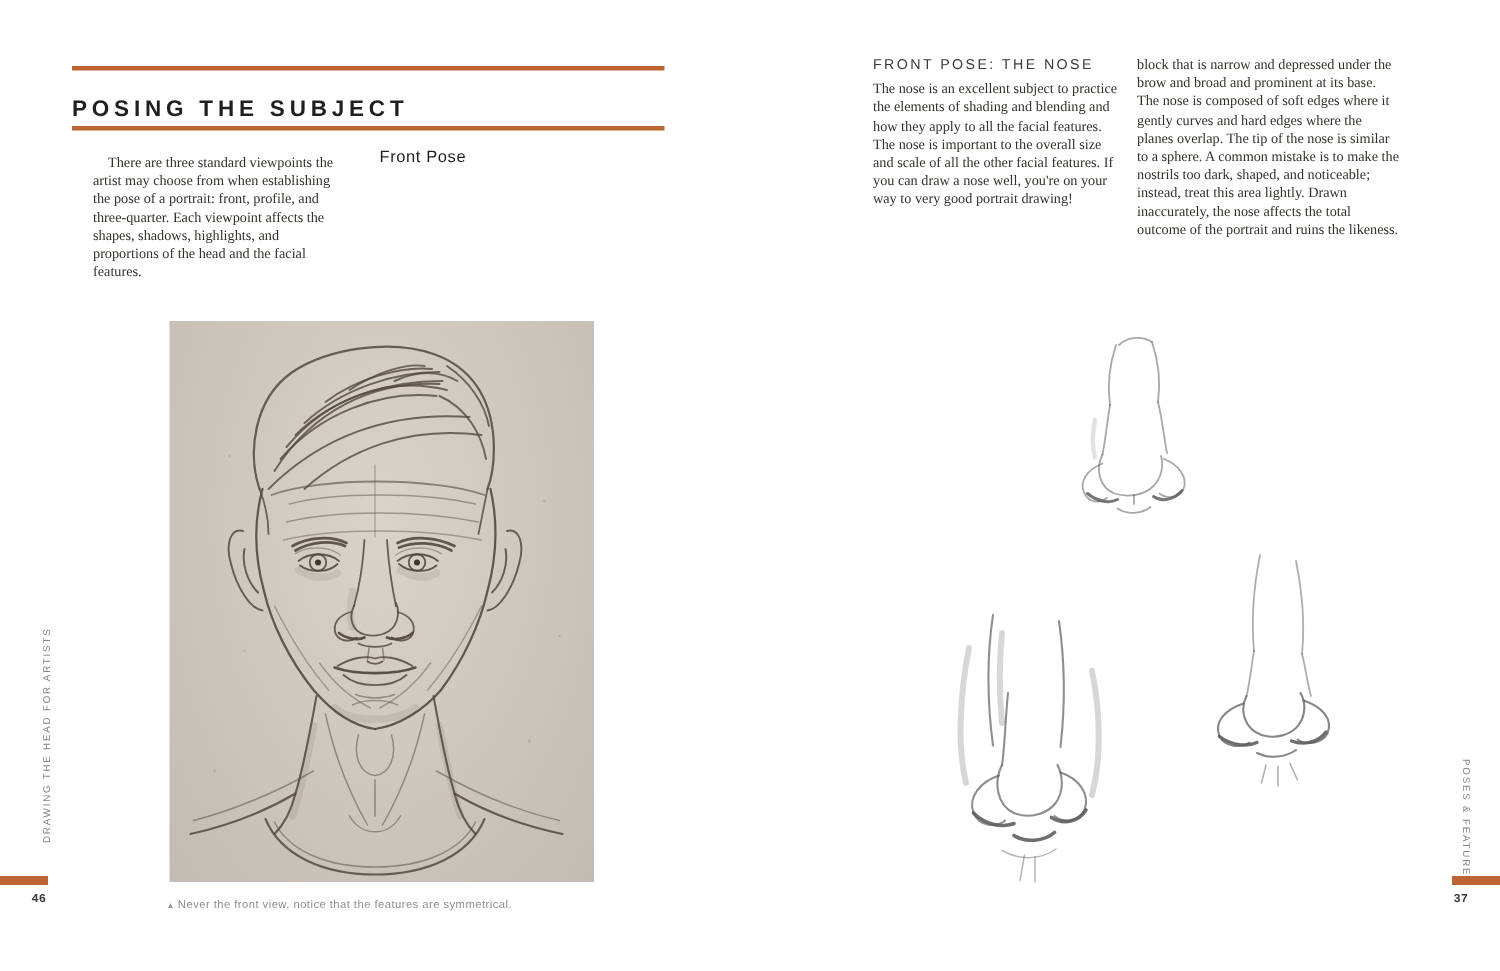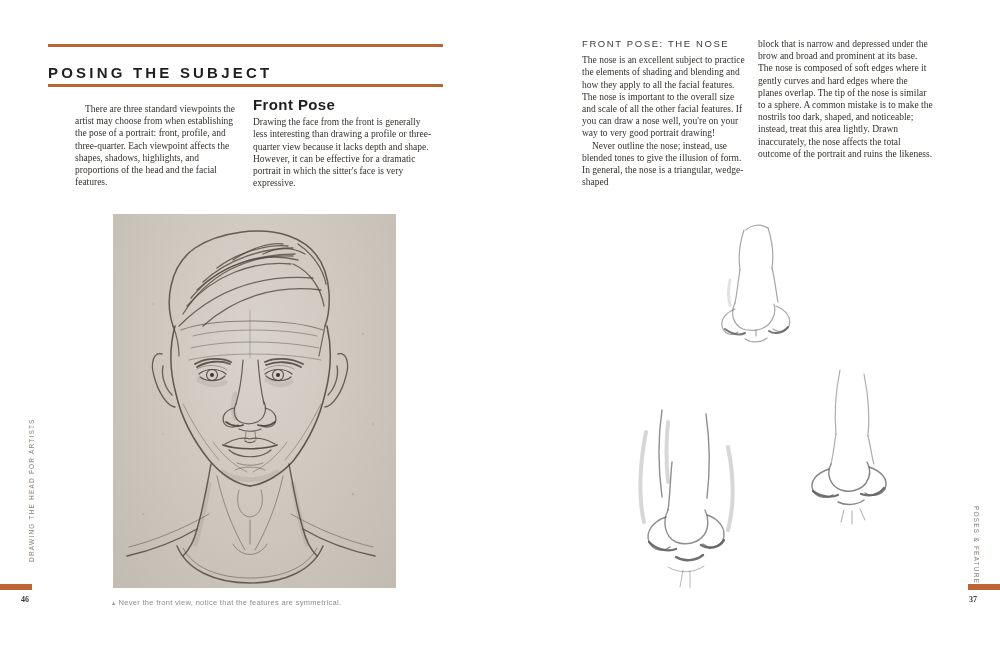--- a/index.html
+++ b/index.html
@@ -13,28 +13,28 @@
   .rule-bottom{top:84px;}
   .page-title{
     position:absolute;left:48px;top:54px;width:395px;
     font-family:"Liberation Sans",sans-serif;font-weight:700;font-size:15px;
     letter-spacing:3.2px;color:#1f1f1d;
   }
   .body-text{
     font-size:9.5px;line-height:12.2px;color:#34302b;text-align:left;
   }
   .col{position:absolute;}
-  .col-l1{left:75px;top:103px;width:168px;}
+  .col-l1{left:62px;top:103px;width:168px;}
   .col-l2{left:253px;top:99px;width:184px;}
   .col-r1{left:582px;top:38px;width:164px;}
   .col-r2{left:758px;top:38px;width:176px;}
   .indent{text-indent:10px;}
   .para{margin:0 0 0 0;}
   .subhead{
-    font-family:"Liberation Sans",sans-serif;font-weight:700;font-size:15px;
+    font-family:"Liberation Sans",sans-serif;font-weight:400;font-size:11px;
     color:#1f1f1d;letter-spacing:.4px;margin:0 0 5px 0;
   }
   .caps-head{
     font-family:"Liberation Sans",sans-serif;font-weight:400;font-size:9.5px;
     color:#3a3a38;letter-spacing:1.6px;margin:0 0 4px 0;
   }
   .portrait{
     position:absolute;left:113px;top:214px;width:283px;height:374px;
     background:radial-gradient(ellipse at 50% 35%, #d8d3cb 0%, #cdc6bd 55%, #c2bbb1 100%);
   }
@@ -48,21 +48,21 @@
   .spine{
     font-family:"Liberation Sans",sans-serif;font-size:6.5px;letter-spacing:1.2px;
     color:#8b8177;white-space:nowrap;position:absolute;
   }
   .spine-left{left:28px;top:562px;transform:rotate(-90deg);transform-origin:top left;}
   .spine-right{left:980px;top:506px;transform:rotate(90deg);transform-origin:top left;}
   .folio-bar{position:absolute;height:6px;width:32px;background:#bd6434;top:584px;}
   .folio-bar-left{left:0;}
   .folio-bar-right{left:968px;}
   .folio{
-    position:absolute;top:595px;font-family:Liberation Serif, serif;
+    position:absolute;top:595px;font-family:Liberation Mono, monospace;
     font-size:8px;font-weight:700;color:#3b3b39;
   }
   .folio-left{left:21px;}
   .folio-right{left:969px;}
   
   .nose{position:absolute;}
   .nose-a{left:700px;top:220px;width:110px;height:138px;}
   .nose-b{left:628px;top:402px;width:115px;height:195px;}
   .nose-c{left:786px;top:364px;width:122px;height:162px;}
   .pencil{fill:none;stroke:#52493f;stroke-linecap:round;stroke-linejoin:round;}
@@ -74,21 +74,20 @@
 <div class="rule rule-top"></div>
 <h1 class="page-title">POSING THE SUBJECT</h1>
 <div class="rule rule-bottom"></div>
 
 <div class="col col-l1 body-text">
   <p class="para indent">There are three standard viewpoints the artist may choose from when establishing the pose of a portrait: front, profile, and three-quarter. Each viewpoint affects the shapes, shadows, highlights, and proportions of the head and the facial features.</p>
 </div>
 
 <div class="col col-l2 body-text">
   <h2 class="subhead">Front Pose</h2>
-  <p class="para">Drawing the face from the front is generally less interesting than drawing a profile or three-quarter view because it lacks depth and shape. However, it can be effective for a dramatic portrait in which the sitter's face is very expressive.</p>
 </div>
 
 <div class="portrait">
   <svg width="283" height="374" viewBox="0 0 283 374">
 
     <path class="pencil" stroke-width="1.5" stroke-opacity=".85" d="M60,112 C52,88 56,52 82,34 C106,18 148,12 176,22 C202,31 214,52 216,78 C217,94 215,104 212,112"></path>
     <g class="pencil" stroke-width="1.3" stroke-opacity=".8">
       <path d="M70,100 C95,60 135,40 180,42"></path>
       <path d="M78,84 C105,52 145,36 185,46"></path>
       <path d="M90,68 C115,45 150,34 180,34"></path>
@@ -215,21 +214,20 @@
   <span class="marker">▴</span><span>Never the front view, notice that the features are symmetrical.</span>
 </div>
 
 <div class="spine spine-left">DRAWING THE HEAD FOR ARTISTS</div>
 <div class="folio-bar folio-bar-left"></div>
 <div class="folio folio-left">46</div>
 
 <div class="col col-r1 body-text">
   <h2 class="caps-head">FRONT POSE: THE NOSE</h2>
   <p class="para">The nose is an excellent subject to practice the elements of shading and blending and how they apply to all the facial features. The nose is important to the overall size and scale of all the other facial features. If you can draw a nose well, you're on your way to very good portrait drawing!</p>
-  <p class="para indent">Never outline the nose; instead, use blended tones to give the illusion of form. In general, the nose is a triangular, wedge-shaped</p>
 </div>
 
 <div class="col col-r2 body-text">
   <p class="para">block that is narrow and depressed under the brow and broad and prominent at its base. The nose is composed of soft edges where it gently curves and hard edges where the planes overlap. The tip of the nose is similar to a sphere. A common mistake is to make the nostrils too dark, shaped, and noticeable; instead, treat this area lightly. Drawn inaccurately, the nose affects the total outcome of the portrait and ruins the likeness.</p>
 </div>
 
 <div class="nose nose-a">
   <svg width="110" height="138" viewBox="0 0 110 138">
     <g class="graphite" stroke-width="1.2" stroke-opacity=".55">
       <path d="M44,10 C40,22 38,36 40,50"></path>

